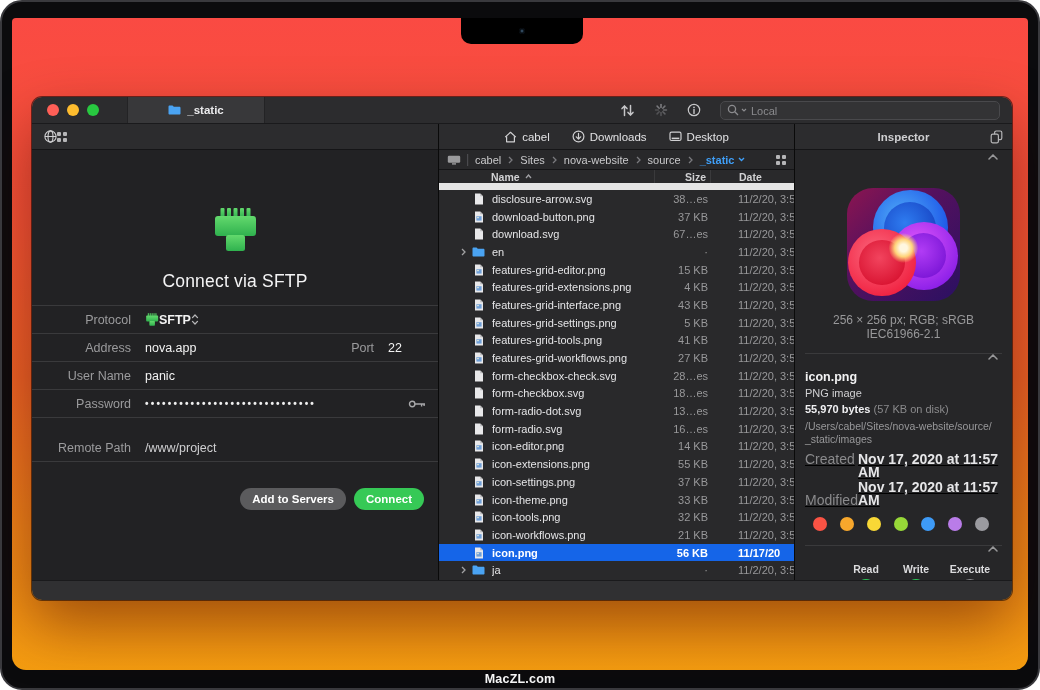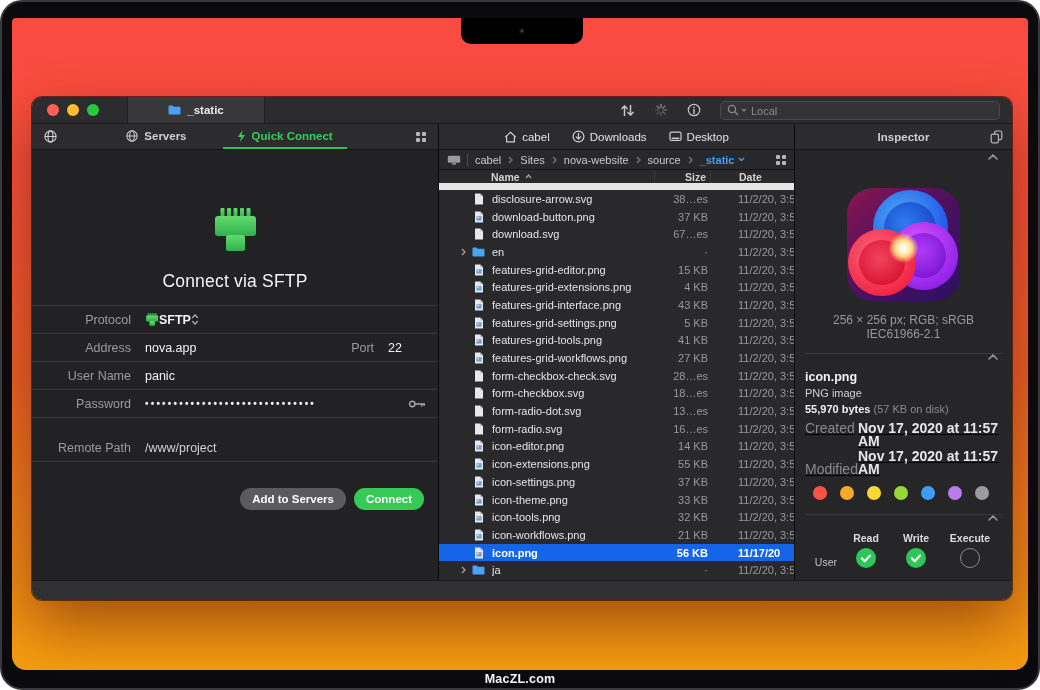--- a/index.html
+++ b/index.html
@@ -218,40 +218,20 @@
 
       <div class="left-panel">
         <div class="panel-head lp-head">
           <span>
             <svg width="13" height="13" viewBox="0 0 13 13" fill="none" stroke="#cfcfd1" stroke-width="1.1">
                 <circle cx="6.5" cy="6.5" r="5.6"></circle>
                 <ellipse cx="6.5" cy="6.5" rx="2.5" ry="5.6"></ellipse>
                 <path d="M1 6.5h11"></path>
               </svg>
           </span>
-          <div class="lp-tabs">
-            <div class="lp-tab">
-              <span>
-                <svg width="12" height="12" viewBox="0 0 13 13" fill="none" stroke="#cfcfd1" stroke-width="1.1">
-                    <circle cx="6.5" cy="6.5" r="5.6"></circle>
-                    <ellipse cx="6.5" cy="6.5" rx="2.5" ry="5.6"></ellipse>
-                    <path d="M1 6.5h11"></path>
-                  </svg>
-              </span>
-              <span>Servers</span>
-            </div>
-            <div class="lp-tab active">
-              <span>
-                <svg width="9" height="12" viewBox="0 0 9 12">
-                    <path d="M5.6 0 1 6.9h3L3 12l5-7.1H4.7z" fill="#2fd058"></path>
-                  </svg>
-              </span>
-              <span>Quick Connect</span>
-            </div>
-          </div>
           <span>
             <svg width="10" height="10" viewBox="0 0 10 10" fill="#b6b6b8">
                 <rect width="4" height="4" rx="1"></rect>
                 <rect x="6" width="4" height="4" rx="1"></rect>
                 <rect y="6" width="4" height="4" rx="1"></rect>
                 <rect x="6" y="6" width="4" height="4" rx="1"></rect>
               </svg>
           </span>
         </div>
 
@@ -916,20 +896,21 @@
                 <path d="M1 5l4-4 4 4"></path>
               </svg>
           </div>
 
           <div class="insp-name">icon.png</div>
           <div class="insp-kind">PNG image</div>
           <div class="insp-bytes">
             <span>55,970 bytes</span>
             <span class="disk">(57 KB on disk)</span>
           </div>
+          <div class="insp-path">/Users/cabel/Sites/nova-website/source/_static/images</div>
 
           <div class="meta-row">
             <span class="meta-label">Created</span>
             <span class="meta-value">Nov 17, 2020 at 11:57 AM</span>
           </div>
           <div class="meta-row">
             <span class="meta-label">Modified</span>
             <span class="meta-value">Nov 17, 2020 at 11:57 AM</span>
           </div>
 

